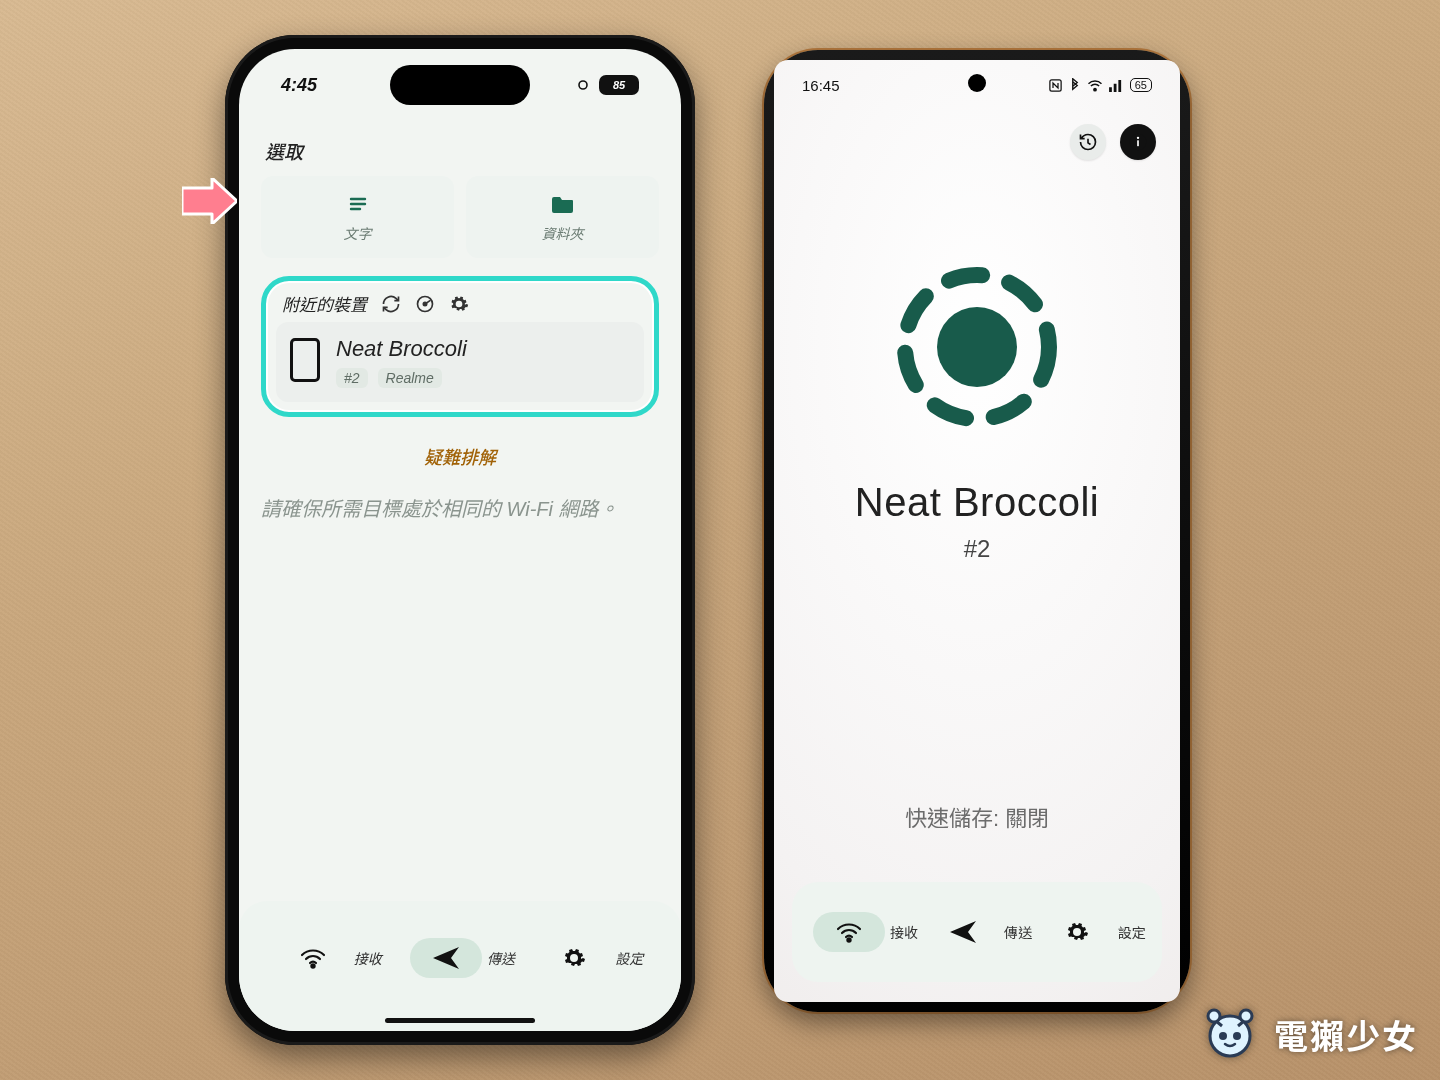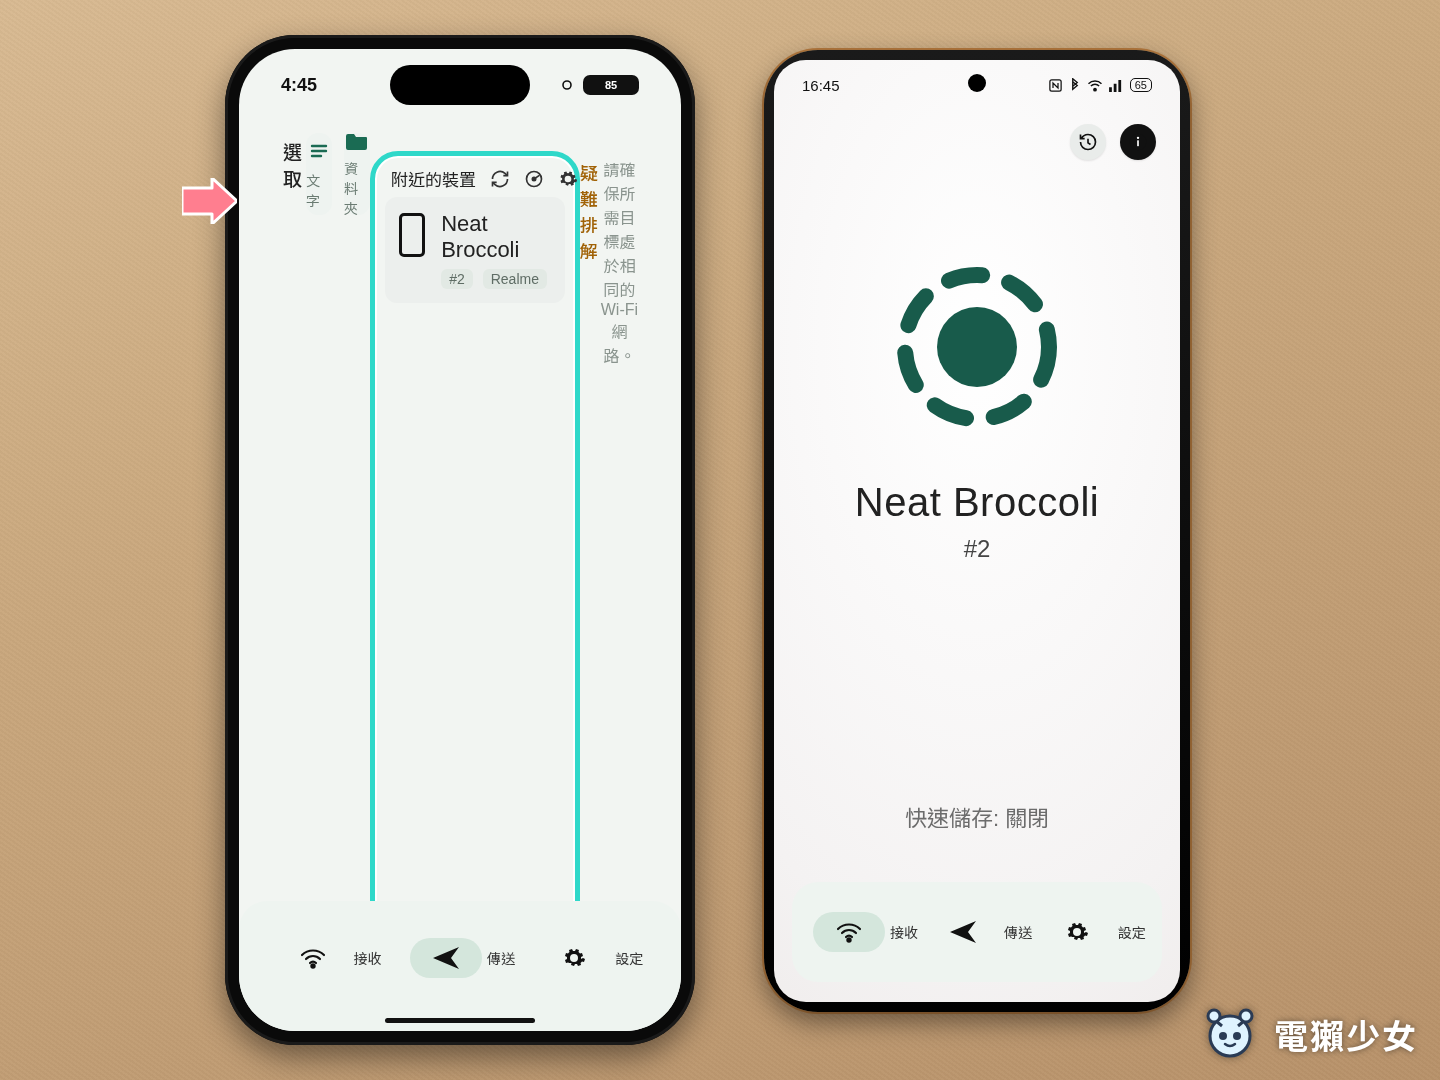--- a/index.html
+++ b/index.html
@@ -18,40 +18,40 @@
   .iphone {
     position:absolute; left:225px; top:35px;
     width:470px; height:1010px;
     background:#0a0a0a; border-radius:70px;
     box-shadow: 0 12px 30px rgba(0,0,0,0.45), inset 0 0 0 3px #1a1a1a;
     padding:14px;
   }
   .iphone-screen{
     width:100%; height:100%;
     background:#f2f5f2;
-    border-radius:56px; position:relative; overflow:hidden;
+    border-radius:56px; position:relative; overflow:hidden;font-style:italic;
   }
   .dynamic-island{
     position:absolute; top:16px; left:50%; transform:translateX(-50%);
     width:140px; height:40px; background:#000; border-radius:22px; z-index:5;
   }
   .ios-status{
     position:absolute; top:18px; left:0; right:0; height:36px;
     display:flex; justify-content:space-between; align-items:center;
     padding:0 42px; font-size:18px; font-weight:600; color:#111; z-index:4;
   }
   .ios-right{display:flex; align-items:center; gap:6px;}
   .battery-pill{
     display:inline-flex; align-items:center; justify-content:center;
-    width:56px; height:20px; border-radius:7px; background:#111; color:#fff;
+    width:40px; height:20px; border-radius:7px; background:#111; color:#fff;
     font-size:11px; font-weight:700;
   }
   .ios-content{
     position:absolute; top:76px; left:0; right:0; bottom:0;
-    padding:8px 40px 0; display:flex; flex-direction:row;
+    padding:8px 22px 0; display:flex; flex-direction:column;
   }
   .section-title{ font-size:19px; color:#222; margin:4px 4px 12px; font-weight:500;}
   .media-row{ display:flex; gap:12px; }
   .media-card{
     flex:1; background:#eef3f0; border-radius:12px;
     display:flex; flex-direction:column; align-items:center; justify-content:center;
     height:82px; gap:6px;
   }
   .media-card.active{ background:#d9e8df; }
   .media-card .mi-icon{ width:26px; height:26px; color:#1a6b53; display:flex;align-items:center;justify-content:center;}
@@ -75,21 +75,21 @@
   .device-card .dev-icon{
     width:30px; height:44px; border:3px solid #111; border-radius:5px; margin-top:2px;
   }
   .device-card .dev-name{ font-size:22px; color:#222; margin-bottom:6px;}
   .device-tags{display:flex; gap:10px;}
   .tag{ background:#e2e9e4; border-radius:6px; font-size:14px; color:#5f6d65; padding:2px 8px;}
   .troubleshoot{
     text-align:center; font-size:18px; color:#a16207; font-weight:500; margin-top:26px;
   }
   .hint{
-    text-align:center; font-size:16px; color:#8a948e; margin-top:24px;
+    text-align:left; font-size:20px; color:#8a948e; margin-top:24px;
   }
   .ios-tabbar{
     position:absolute; bottom:0; left:0; right:0; height:130px;
     background:#eef4f0; border-top-left-radius:28px; border-top-right-radius:28px;
     display:flex; align-items:center; justify-content:space-around;
     padding:6px 26px 22px;
   }
   .tab-item{
     display:flex; flex-direction:row; align-items:center; gap:5px;
     color:#333; font-size:14px;
@@ -115,21 +115,21 @@
     position:absolute; left:764px; top:50px;
     width:426px; height:962px;
     background:linear-gradient(#1a1a1a,#000);
     border-radius:54px;
     box-shadow:0 10px 26px rgba(0,0,0,0.45), 0 0 0 2px #b77b3f;
     padding:10px;
   }
   .android-screen{
     width:100%; height:100%;
     background:radial-gradient(140% 110% at 50% 30%, #ffffff 0%, #f4f2f2 60%, #e9e4e3 100%);
-    border-radius:32px; position:relative; overflow:hidden;
+    border-radius:14px; position:relative; overflow:hidden;
   }
   .punch-hole{ position:absolute; top:14px; left:50%; transform:translateX(-50%);
     width:18px;height:18px;border-radius:50%; background:#000;}
   .and-status{
     position:absolute; top:12px; left:0; right:0; height:26px;
     display:flex; justify-content:space-between; align-items:center;
     padding:0 28px; font-size:15px; font-weight:500; color:#111;
   }
   .and-right{display:flex; gap:6px; align-items:center;}
   .batpill{

